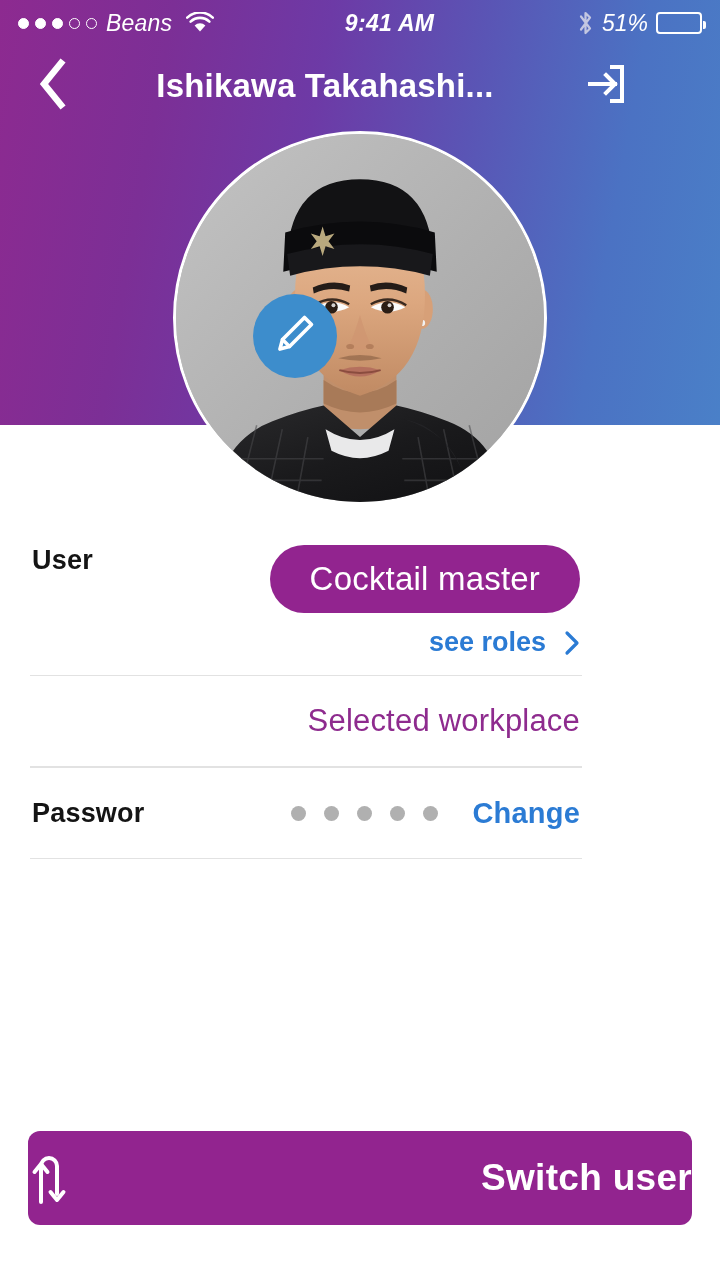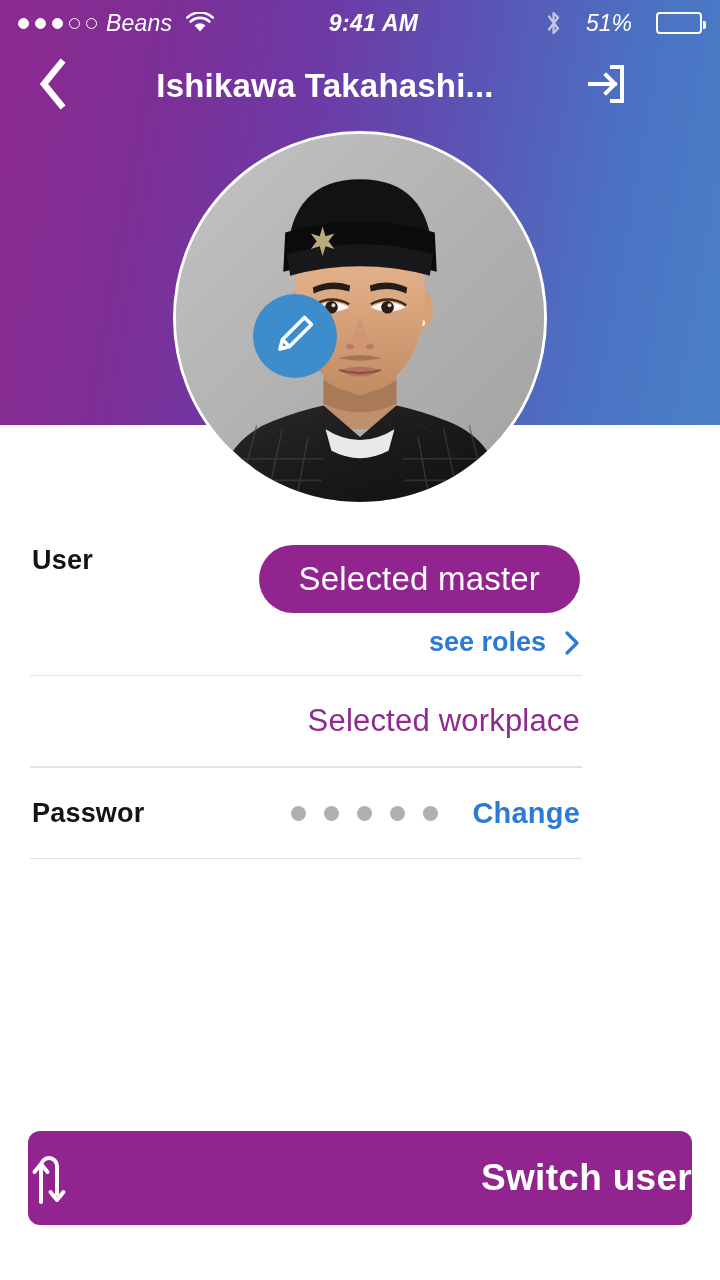--- a/index.html
+++ b/index.html
@@ -41,21 +41,21 @@
     border:1.6px solid #ffffff;
   }
   .dot.filled { background:#ffffff; }
   .carrier { font-size:23px; letter-spacing:0.2px; }
   .wifi { margin-left:5px; display:flex; align-items:center; }
   .sb-center {
     flex:1 1 auto; text-align:center;
     font-size:23px; font-weight:600; letter-spacing:0.3px;
     transform:translateX(-6px);
   }
-  .sb-right { display:flex; align-items:center; gap:24px; flex:0 0 auto; }
+  .sb-right { display:flex; align-items:center; gap:8px; flex:0 0 auto; }
   .bt { display:flex; align-items:center; opacity:.85; }
   .batt-pct { font-size:23px; }
   .battery {
     position:relative;
     width:46px; height:22px;
     border:2px solid #ffffff; border-radius:4px;
     padding:2px;
   }
   .battery::after {
     content:""; position:absolute;
@@ -346,21 +346,21 @@
         <path d="M10.5 28.5 l7 7" stroke="#fff" stroke-width="3.4" fill="none" stroke-linecap="round"></path>
       </svg>
     </span>
   </div>
 
   <div class="list">
 
     <div class="row row-user">
       <span class="row-label">User</span>
       <div class="user-right">
-        <div class="pill">Selected master</div>
+        <div class="pill">Cocktail master</div>
         <div class="see-roles">
           <span>see roles</span>
           <span class="chev-right">
             <svg width="16" height="26" viewBox="0 0 16 26">
               <path d="M3 3 L13 13 L3 23" stroke="#2b7bd4" stroke-width="3.2" fill="none" stroke-linecap="round" stroke-linejoin="round"></path>
             </svg>
           </span>
         </div>
       </div>
     </div>

